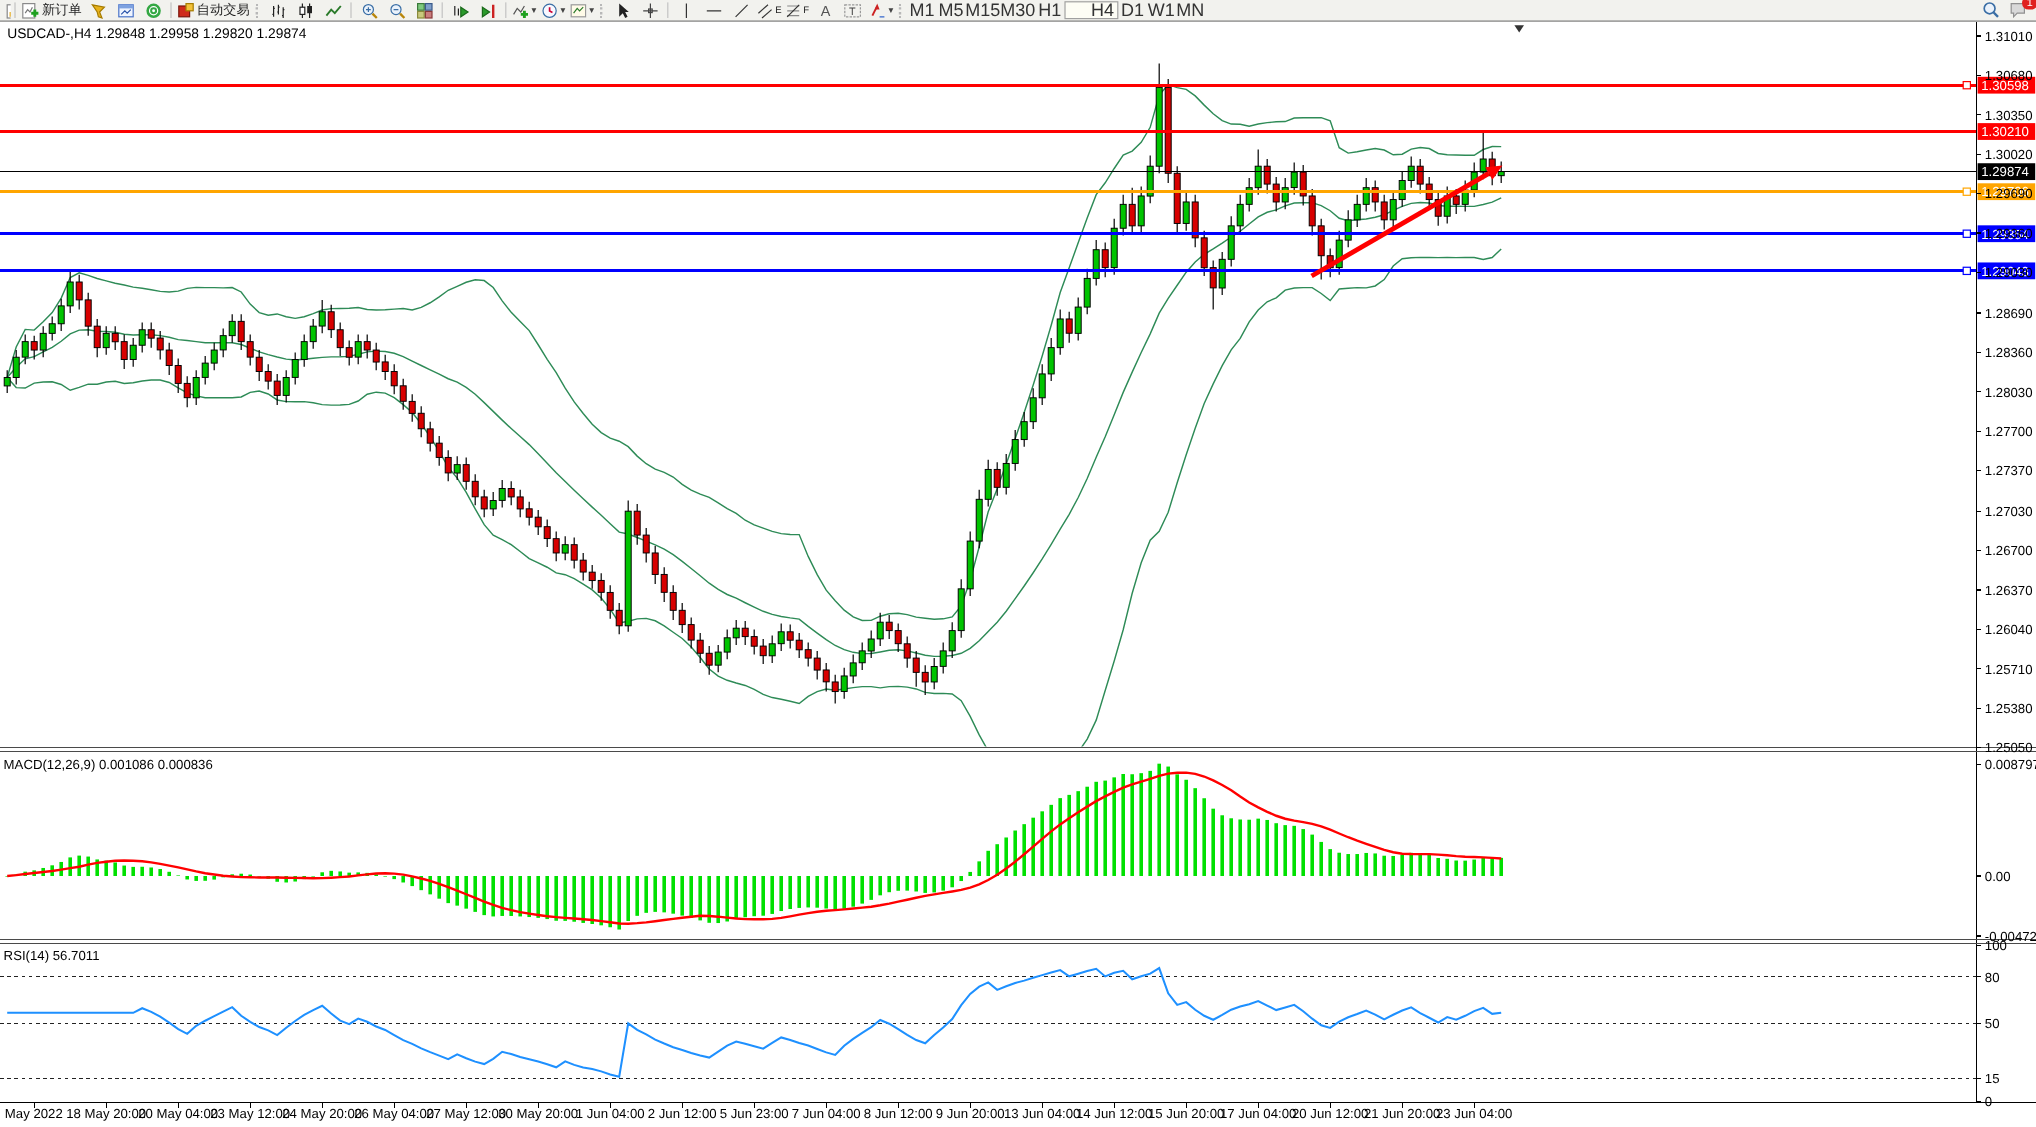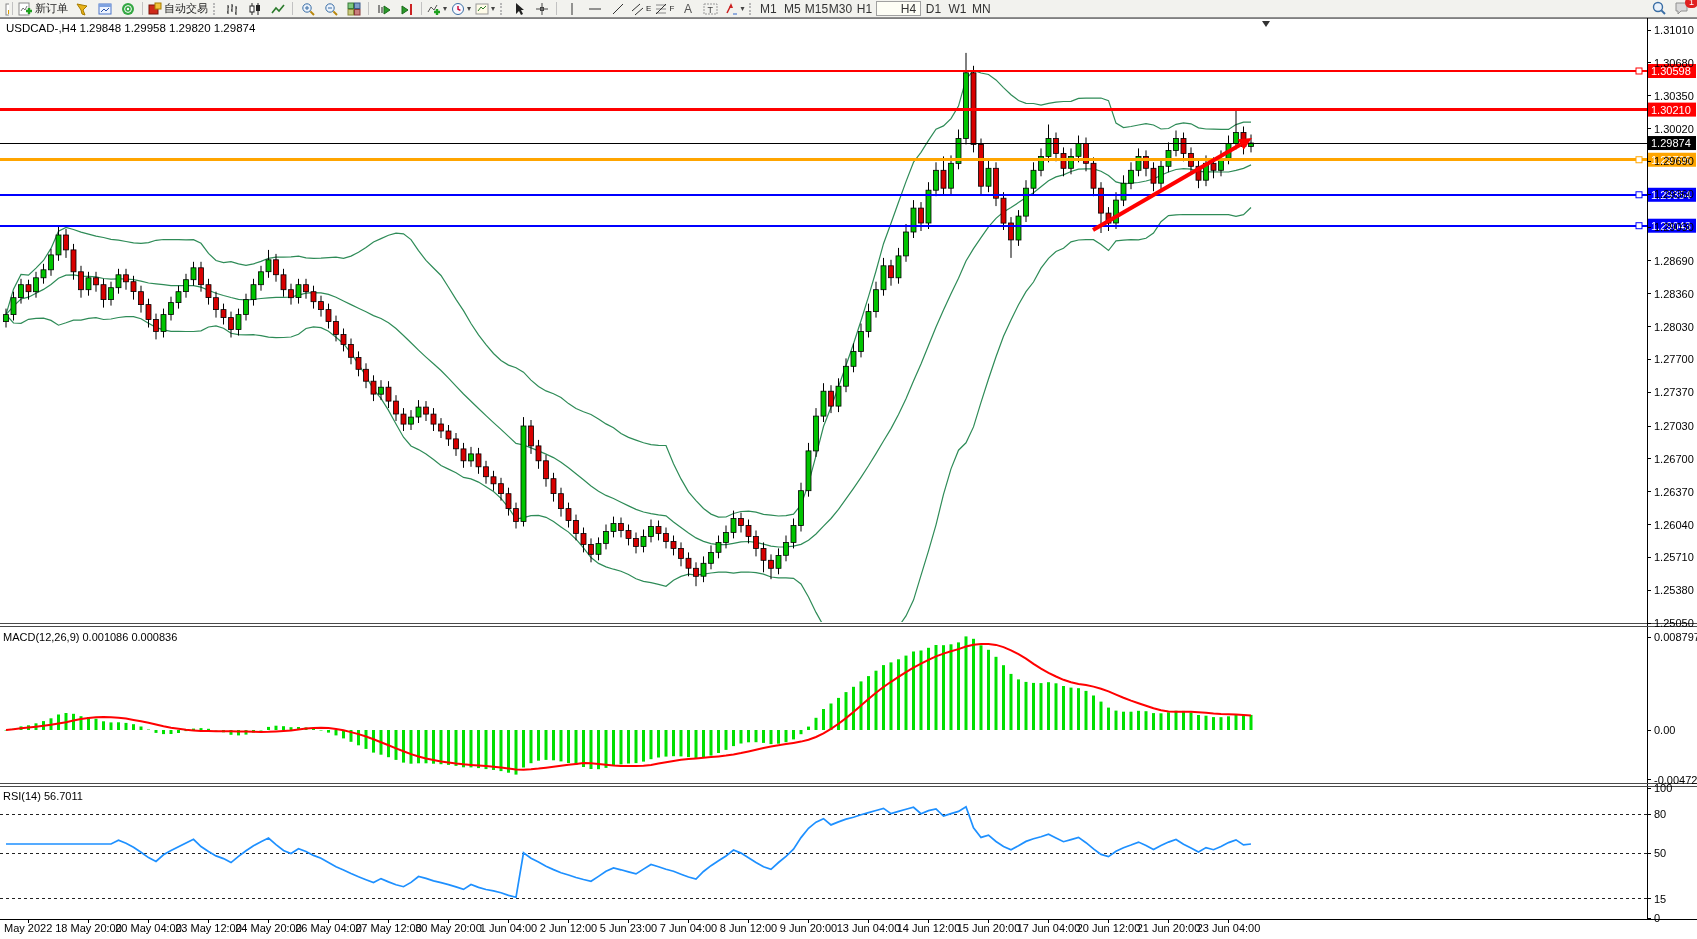--- a/index.html
+++ b/index.html
@@ -8,21 +8,21 @@
   
   #toolbar{position:absolute;left:0;top:0;width:1697px;height:17px;
     background:#f2f2ee;border-bottom:1px solid #8f8f8f;display:flex;align-items:center;z-index:5;}
   .sep{width:1px;height:13px;background:#c2c2c2;margin:0 3px;flex:none;}
   .grip{width:2px;height:12px;border-left:2px dotted #b8b8b8;margin:0 3px;flex:none;}
   .btn{height:16px;min-width:19px;padding:0 2px;display:flex;align-items:center;justify-content:center;
     flex:none;gap:2px;font-size:11px;color:#222;cursor:default;}
   .btn svg{display:block;}
   .caret{font-size:8px;color:#444;line-height:1;}
   .tf{height:15px;min-width:24px;display:flex;align-items:center;justify-content:center;
-    font-size:12px;color:#333;flex:none;}
+    font-size:15px;color:#333;flex:none;}
   .tf.active{background:#fdfdf5;border:1px solid #a0a0a0;height:13px;padding-left:19px;}
   #tb-right{margin-left:auto;display:flex;align-items:center;margin-right:4px;}
   .badge{position:absolute;right:-5px;top:-4px;background:#e02020;color:#fff;border-radius:7px;
     font-size:9px;min-width:11px;height:11px;display:flex;align-items:center;justify-content:center;padding:0 1px;}
   .clip-icon{width:9px;overflow:hidden;flex:none;height:16px;display:flex;align-items:center;}
   
   #chart-svg{position:absolute;left:0;top:0;}
   text{font-family:"Liberation Sans",sans-serif;}
 </style>
 </head>

